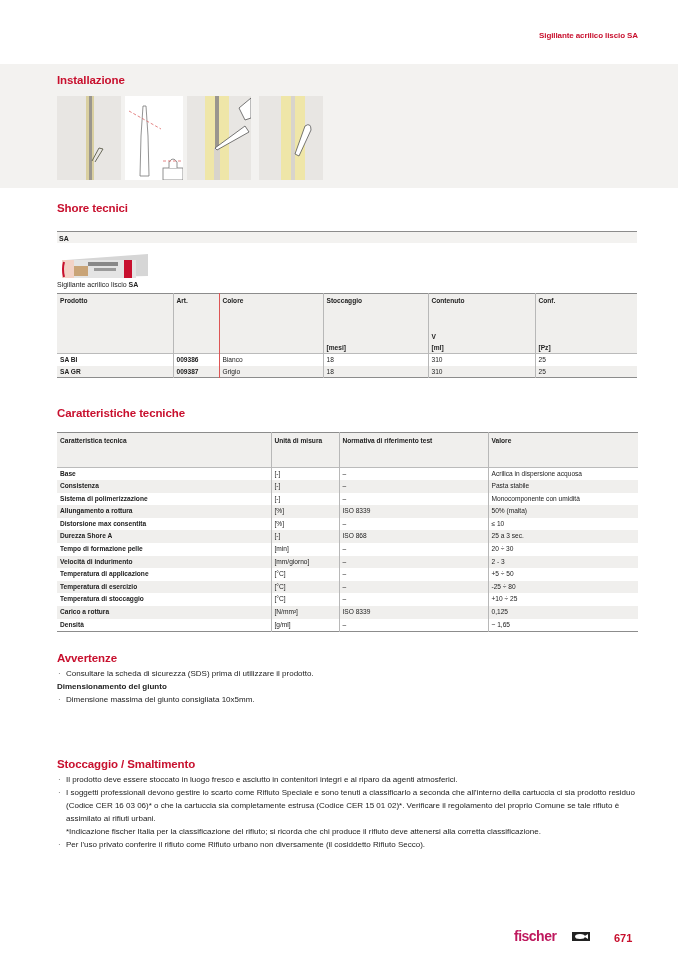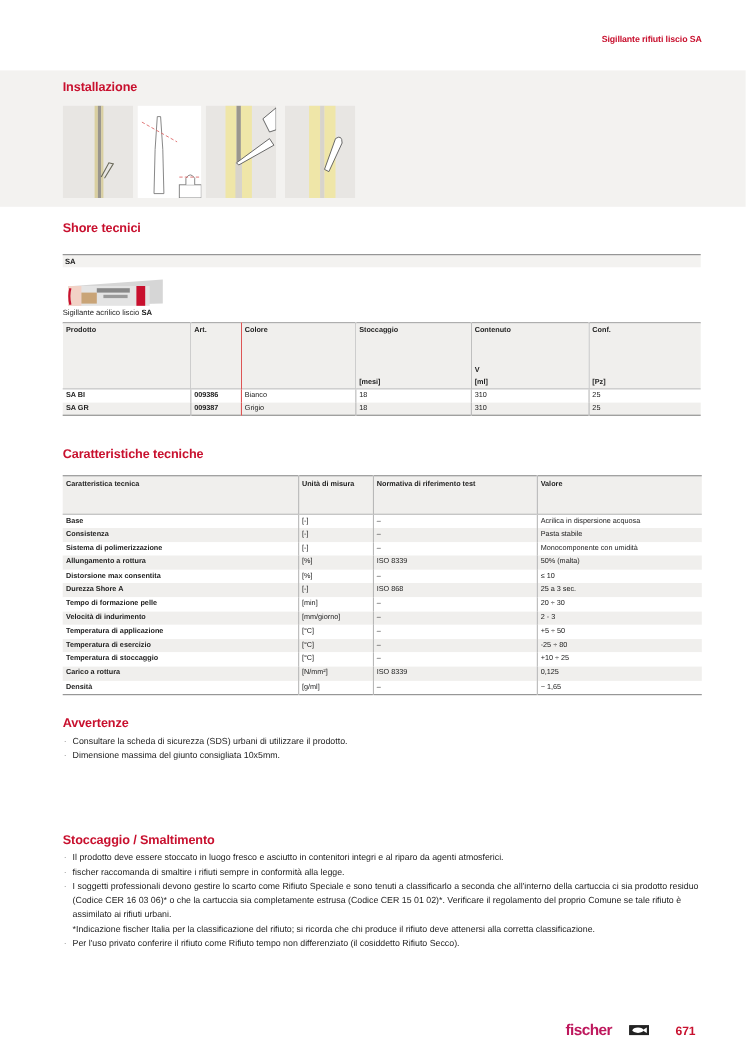--- a/index.html
+++ b/index.html
@@ -56,21 +56,21 @@
     .sto-title { position: absolute; top: 758px; left: 57px; }
     .sto-list { top: 773px; width: 590px; }
 
     .footer-logo { position: absolute; top: 928px; left: 514px; font-size: 14px; font-weight: bold; color: #be185d; letter-spacing: -0.5px; }
     .fish { position: absolute; top: 932px; left: 556px; width: 18px; height: 9px; background: #222; }
     .page-num { position: absolute; top: 932px; left: 614px; font-size: 11px; font-weight: bold; color: #c8102e; }
   </style>
 </head>
 <body>
 
-<div class="running-head">Sigillante rifiuti liscio SA</div>
+<div class="running-head">Sigillante acrilico liscio SA</div>
 
 <div class="install-band"></div>
 <div class="section-title install-title">Installazione</div>
 
 <div class="install-figs">
   <svg class="fig" style="left:0;width:64px" viewBox="0 0 64 84">
     <rect width="64" height="84" fill="#e8e6e3"></rect>
     <rect x="29" y="0" width="3" height="84" fill="#d9cfa0"></rect>
     <rect x="32" y="0" width="3" height="84" fill="#9a968e"></rect>
     <rect x="35" y="0" width="2" height="84" fill="#d9cfa0"></rect>
@@ -236,31 +236,31 @@
         <td class="k">Densità</td>
         <td class="vb">[g/ml]</td>
         <td class="vb">–</td>
         <td class="vb">~ 1,65</td>
       </tr>
   </tbody>
 </table>
 
 <div class="section-title avv-title">Avvertenze</div>
 <ul class="list avv-list">
-  <li>Consultare la scheda di sicurezza (SDS) urbani di utilizzare il prodotto.</li>
+  <li>Consultare la scheda di sicurezza (SDS) prima di utilizzare il prodotto.</li>
+  <li class="sub">Dimensionamento del giunto</li>
   <li>Dimensione massima del giunto consigliata 10x5mm.</li>
 </ul>
 
 <div class="section-title sto-title">Stoccaggio / Smaltimento</div>
 <ul class="list sto-list">
   <li>Il prodotto deve essere stoccato in luogo fresco e asciutto in contenitori integri e al riparo da agenti atmosferici.</li>
-  <li>fischer raccomanda di smaltire i rifiuti sempre in conformità alla legge.</li>
   <li>I soggetti professionali devono gestire lo scarto come Rifiuto Speciale e sono tenuti a classificarlo a seconda che all'interno della cartuccia ci sia prodotto residuo (Codice CER 16 03 06)* o che la cartuccia sia completamente estrusa (Codice CER 15 01 02)*. Verificare il regolamento del proprio Comune se tale rifiuto è assimilato ai rifiuti urbani.</li>
   <li class="note">*Indicazione fischer Italia per la classificazione del rifiuto; si ricorda che chi produce il rifiuto deve attenersi alla corretta classificazione.</li>
-  <li>Per l'uso privato conferire il rifiuto come Rifiuto tempo non differenziato (il cosiddetto Rifiuto Secco).</li>
+  <li>Per l'uso privato conferire il rifiuto come Rifiuto urbano non diversamente (il cosiddetto Rifiuto Secco).</li>
 </ul>
 
 <div class="footer-logo">fischer</div>
 <svg class="fish" style="left:572px" viewBox="0 0 18 9">
   <rect width="18" height="9" fill="#222"></rect>
   <ellipse cx="8" cy="4.5" rx="5" ry="2.5" fill="#fff"></ellipse>
   <polygon points="12,4.5 16,2 16,7" fill="#fff"></polygon>
 </svg>
 <div class="page-num">671</div>
 

